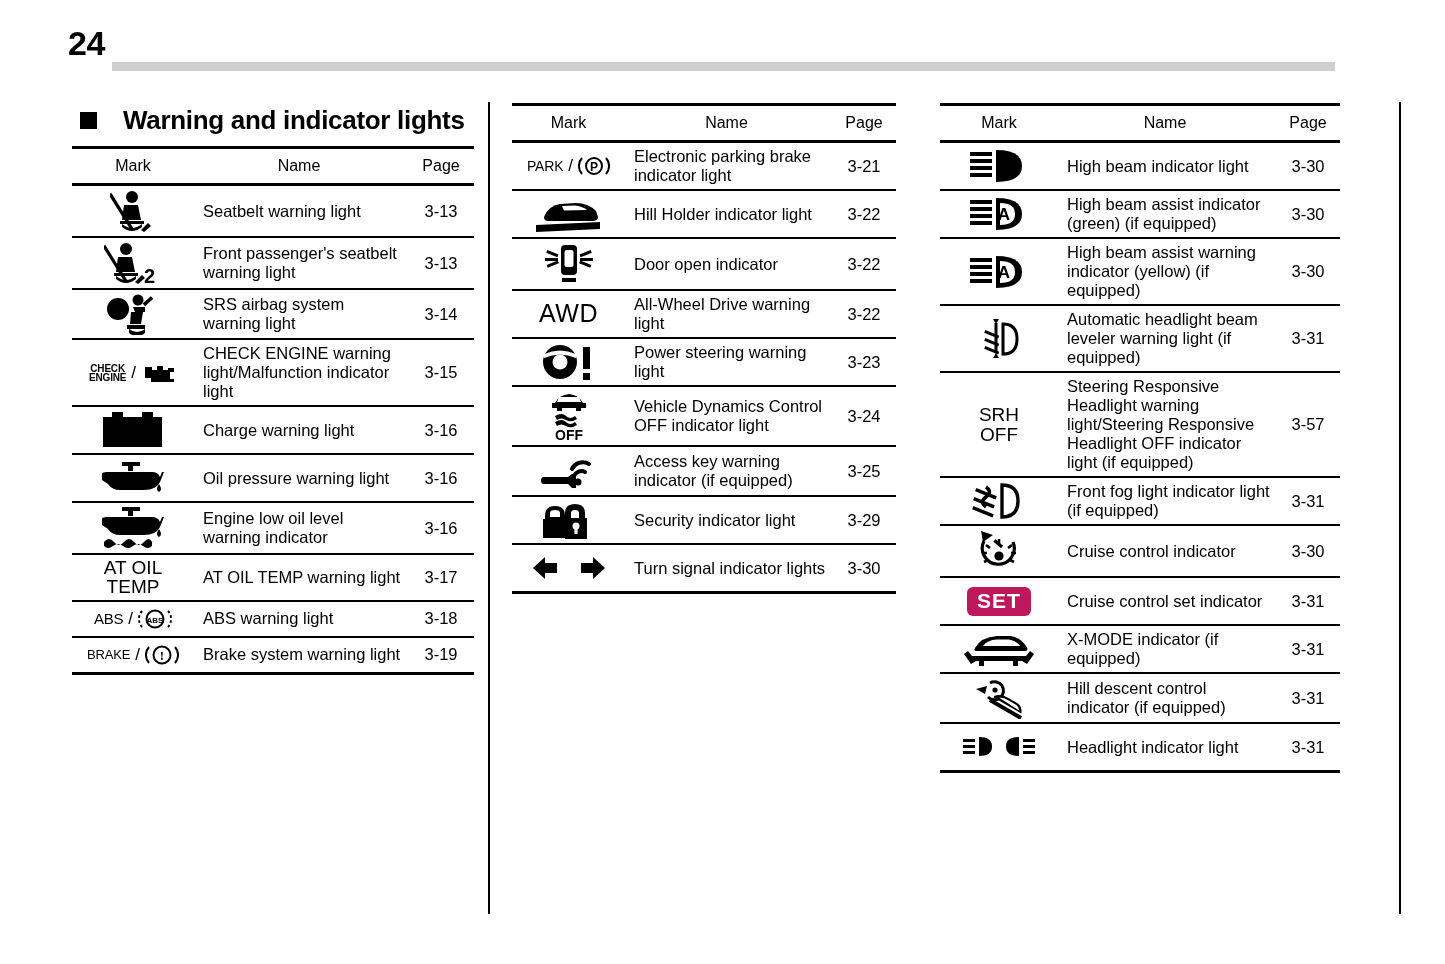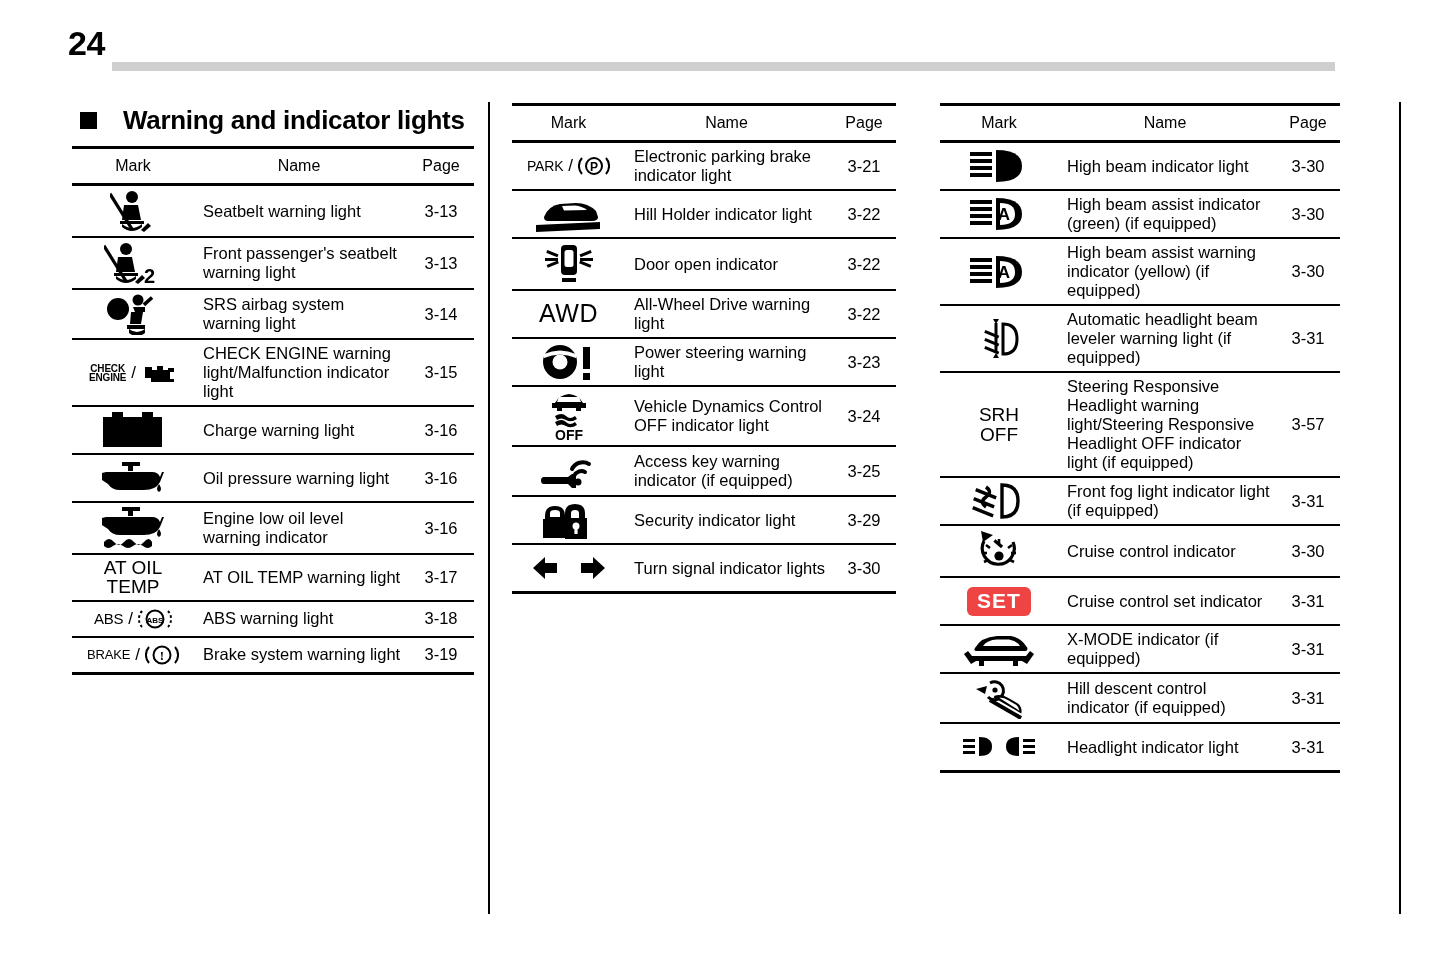--- a/index.html
+++ b/index.html
@@ -149,21 +149,21 @@
     font-family: "Liberation Sans", sans-serif;
     font-weight: normal;
     letter-spacing: 0px;
     line-height: 1.02;
     text-align: center;
   }
   .txtmark.big   { font-size: 25px; letter-spacing: 0.5px; }
   .txtmark.mid   { font-size: 19px; }
   .set-badge {
     display: inline-block;
-    background: #ef4444;
+    background: #be185d;
     color: #fff;
     font-weight: bold;
     font-size: 21px;
     letter-spacing: 1px;
     padding: 2px 10px 3px 10px;
     border-radius: 6px;
     font-family: "Liberation Sans", sans-serif;
     text-align: center;
   }
   .mark-combo {

